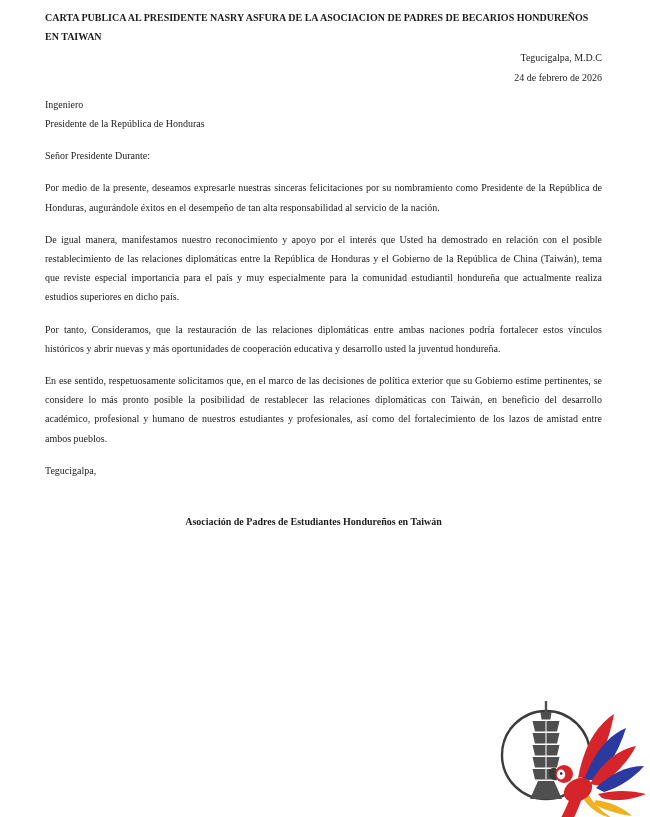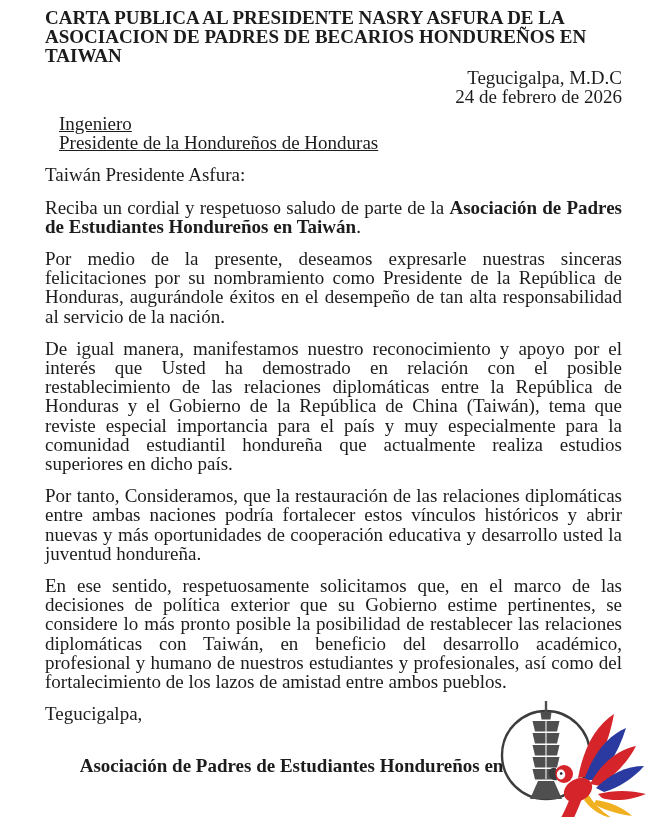--- a/index.html
+++ b/index.html
@@ -7,38 +7,37 @@
     padding: 0;
     background: #ffffff;
   }
   .page {
     position: relative;
     width: 650px;
     height: 817px;
     background: #ffffff;
     overflow: hidden;
     font-family: "Liberation Serif", "DejaVu Serif", serif;
-    font-size: 19px;
+    font-size: 10px;
     line-height: 19.2px;
     color: #1c1c1c;
     box-sizing: border-box;
-    padding: 8px 28px 0 45px;
+    padding: 8px 48px 0 45px;
   }
   .title {
     font-weight: bold;
     margin: 0 0 2px 0;
     max-width: 560px;
   }
   .dateline {
     text-align: right;
     margin: 0 0 8px 0;
   }
   .recipient {
-    margin: 0 0 13px 14px;
-    text-decoration: underline;
+    margin: 0 0 13px 0;
   }
   .recipient .name {
     font-weight: bold;
   }
   .salutation {
     margin: 0 0 13px 0;
   }
   .para {
     margin: 0 0 13px 0;
     text-align: justify;
@@ -72,26 +71,25 @@
 
   <div class="title">CARTA PUBLICA AL PRESIDENTE NASRY ASFURA DE LA ASOCIACION DE PADRES DE BECARIOS HONDUREÑOS EN TAIWAN</div>
 
   <div class="dateline">
     <div>Tegucigalpa, M.D.C</div>
     <div>24 de febrero de 2026</div>
   </div>
 
   <div class="recipient">
     <div>Ingeniero</div>
-    <div>Presidente de la Hondureños de Honduras</div>
+    <div>Presidente de la República de Honduras</div>
   </div>
 
-  <div class="salutation">Taiwán Presidente Asfura:</div>
+  <div class="salutation">Señor Presidente Durante:</div>
 
-  <p class="para"><span>Reciba un cordial y respetuoso saludo de parte de la </span><span class="bold-inline">Asociación de Padres de Estudiantes Hondureños en Taiwán</span><span>.</span></p>
 
   <p class="para">Por medio de la presente, deseamos expresarle nuestras sinceras felicitaciones por su nombramiento como Presidente de la República de Honduras, augurándole éxitos en el desempeño de tan alta responsabilidad al servicio de la nación.</p>
 
   <p class="para">De igual manera, manifestamos nuestro reconocimiento y apoyo por el interés que Usted ha demostrado en relación con el posible restablecimiento de las relaciones diplomáticas entre la República de Honduras y el Gobierno de la República de China (Taiwán), tema que reviste especial importancia para el país y muy especialmente para la comunidad estudiantil hondureña que actualmente realiza estudios superiores en dicho país.</p>
 
 
   <p class="para">Por tanto, Consideramos, que la restauración de las relaciones diplomáticas entre ambas naciones podría fortalecer estos vínculos históricos y abrir nuevas y más oportunidades de cooperación educativa y desarrollo usted la juventud hondureña.</p>
 
   <p class="para">En ese sentido, respetuosamente solicitamos que, en el marco de las decisiones de política exterior que su Gobierno estime pertinentes, se considere lo más pronto posible la posibilidad de restablecer las relaciones diplomáticas con Taiwán, en beneficio del desarrollo académico, profesional y humano de nuestros estudiantes y profesionales, así como del fortalecimiento de los lazos de amistad entre ambos pueblos.</p>
 

